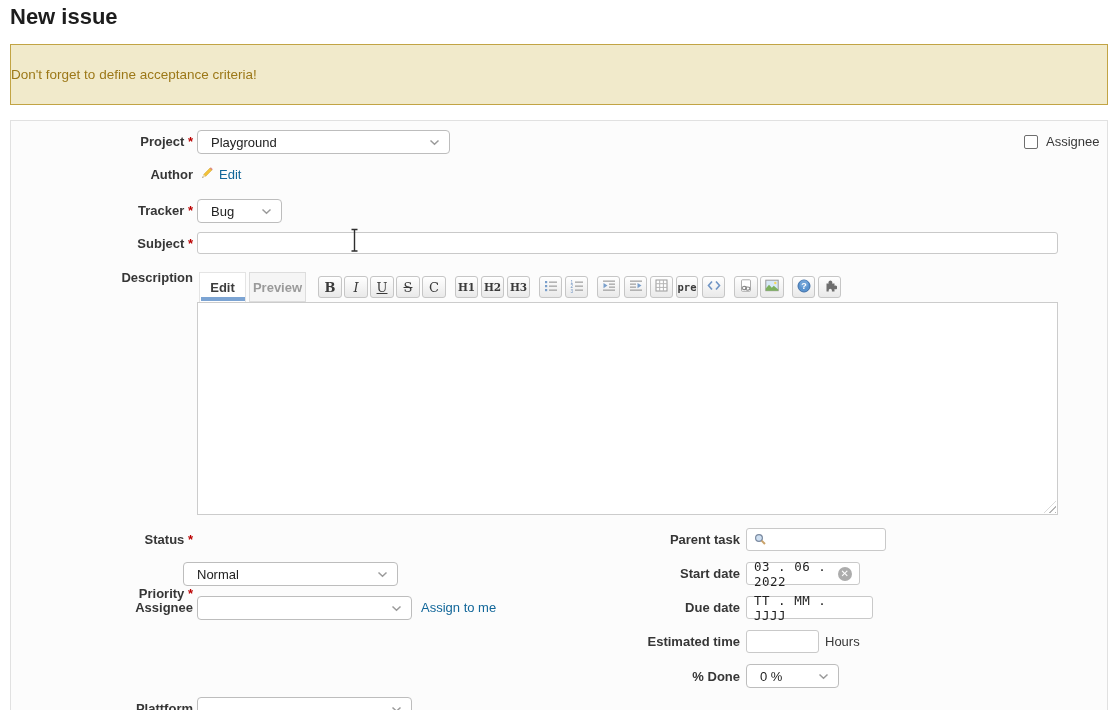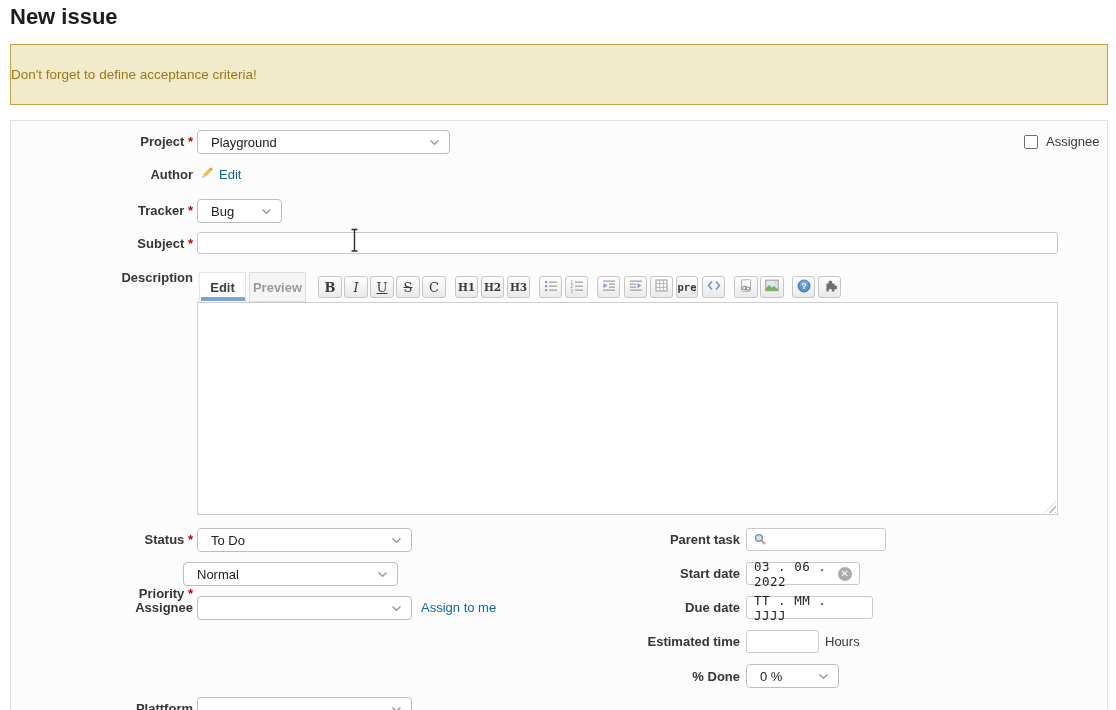--- a/index.html
+++ b/index.html
@@ -260,28 +260,20 @@
     </span>
   </div>
 
   <div id="description-textarea" class="abs">
     <div id="resize-grip"></div>
   </div>
 
   <div class="abs label" style="top:532px">
     <span>Status</span> <span class="req">*</span>
   </div>
-  <div class="abs sel" style="left:197px; top:528px; width:215px;">
-    <span>To Do</span>
-    <span class="chev">
-      <svg width="11" height="7" viewBox="0 0 11 7">
-          <polyline points="1.5,1.5 5.5,5.2 9.5,1.5" fill="none" stroke="#9b9b9b" stroke-width="1.5"></polyline>
-        </svg>
-    </span>
-  </div>
   <div class="abs rlabel" style="top:532px">Parent task</div>
   <div class="abs dateinput" style="left:746px; top:528px; width:140px;">
     <span style="display:flex; margin-right:4px;">
       <svg width="13" height="13" viewBox="0 0 13 13">
         <circle cx="5" cy="5" r="3.4" fill="#cfe0f2" stroke="#7b8aa0" stroke-width="1.2"></circle>
         <line x1="7.6" y1="7.6" x2="11" y2="11" stroke="#caa36a" stroke-width="2"></line>
       </svg>
     </span>
     <span></span>
   </div>

